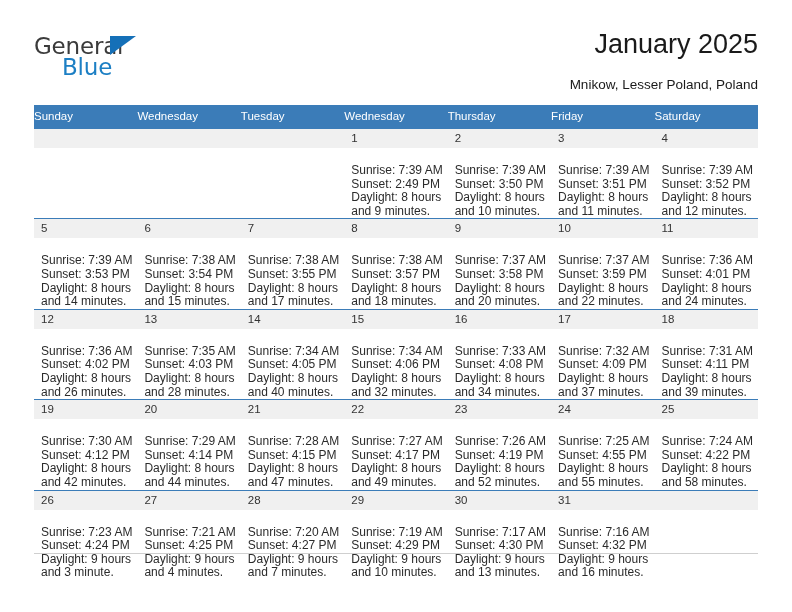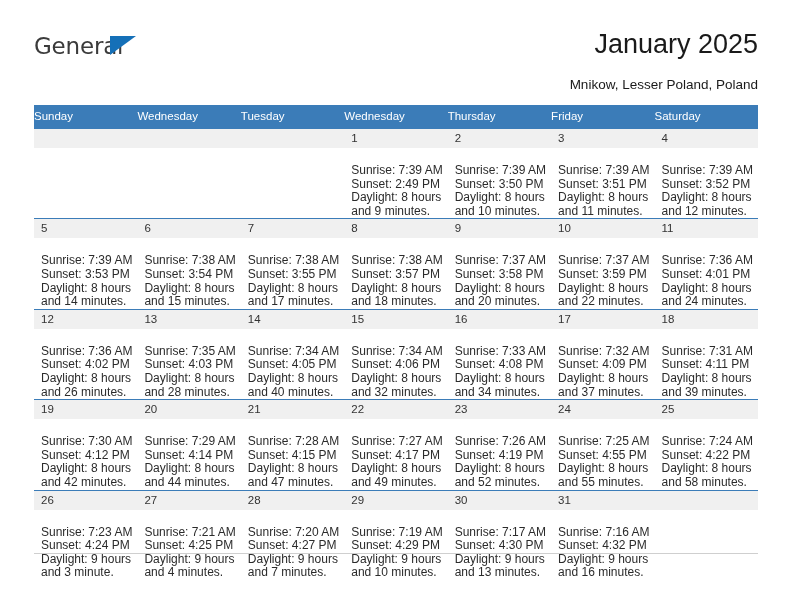--- a/index.html
+++ b/index.html
@@ -147,20 +147,21 @@
 </head>
 <body>
 
 <div class="page">
 
   <div class="header">
 
     <div class="logo">
       <span class="logo-general">General</span>
       <span class="logo-tri"></span>
+      <span class="logo-blue">Blue</span>
     </div>
 
     <div class="title-block">
       <div class="cal-title">January 2025</div>
       <div class="cal-subtitle">Mnikow, Lesser Poland, Poland</div>
     </div>
 
   </div>
 
   <table class="calendar">

